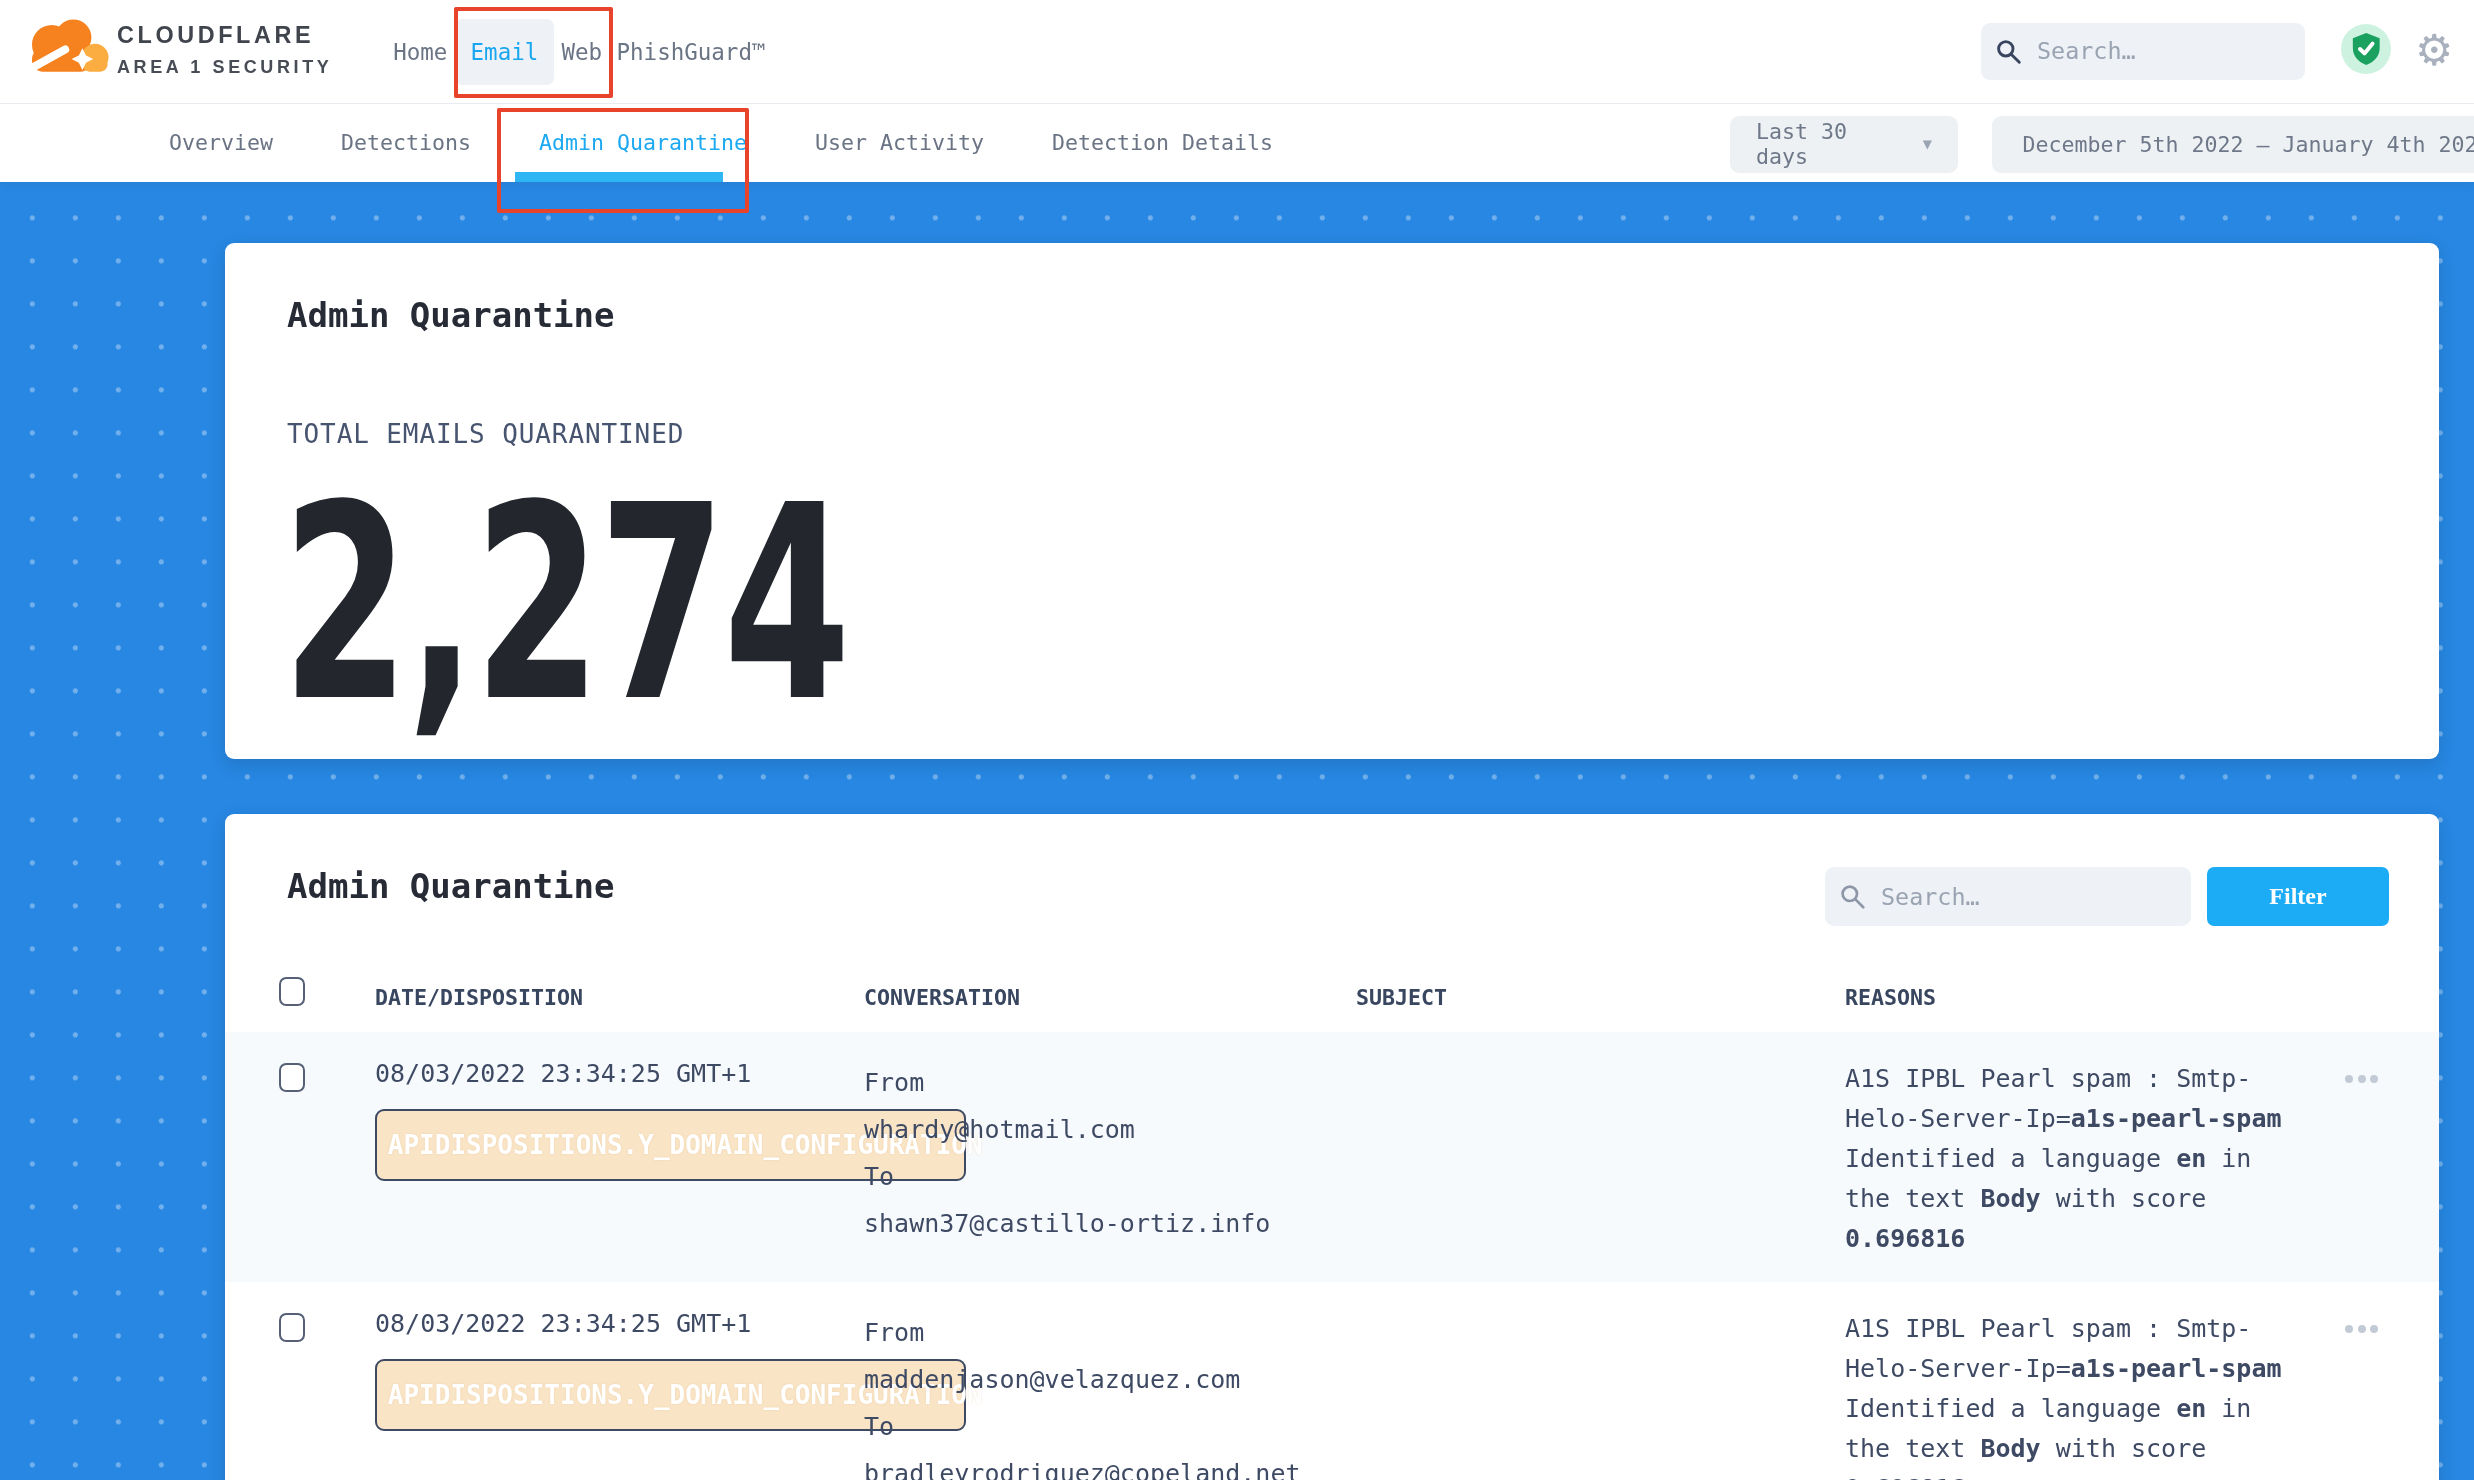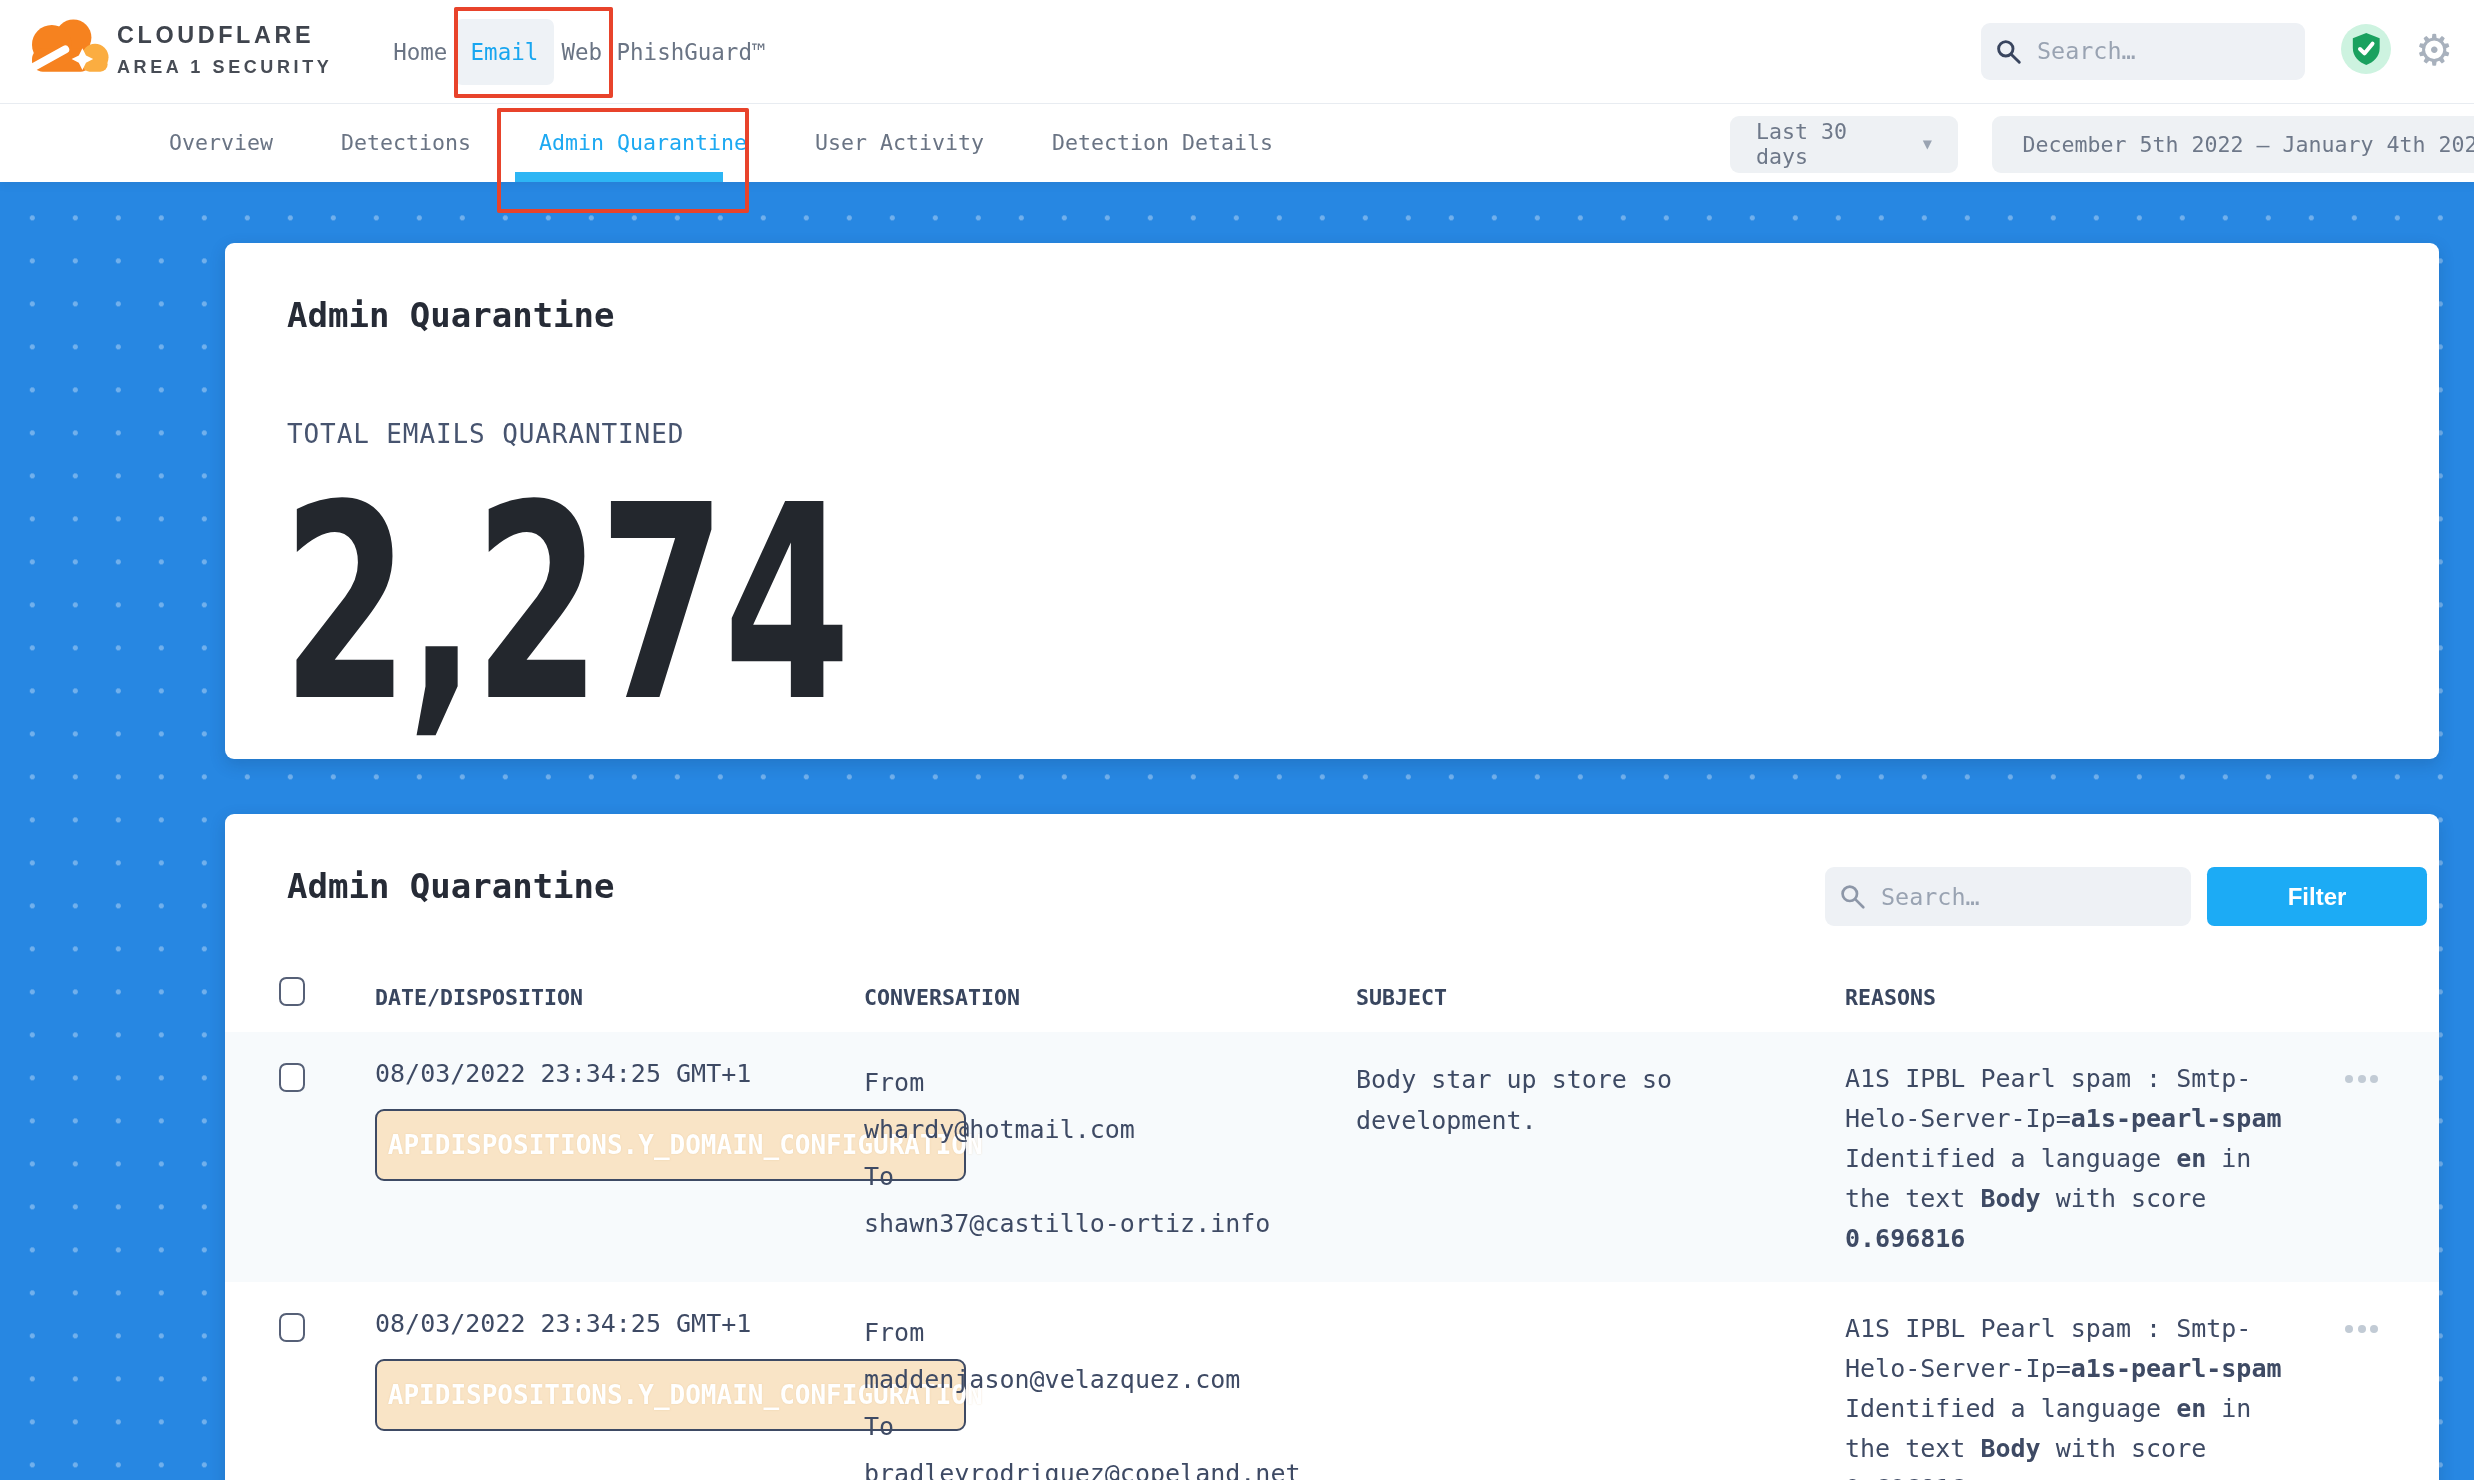--- a/index.html
+++ b/index.html
@@ -51,22 +51,22 @@
   .card2{top:632px;height:898px;}
   .card-title{position:absolute;left:62px;top:52px;font-size:34px;font-weight:bold;color:#262b36;}
 
   .total-label{position:absolute;left:62px;top:176px;font-size:26px;letter-spacing:0.9px;color:#47546f;}
   .big-number{position:absolute;left:57px;top:226px;font-family:"DejaVu Sans",sans-serif;
         font-size:269px;line-height:1;font-weight:800;color:#23272d;
         transform:scaleX(0.68);transform-origin:left top;letter-spacing:-3.6px;}
 
   
   .search-box.in-card{position:absolute;left:1600px;top:53px;width:366px;height:59px;}
-  .filter-btn{position:absolute;left:1982px;top:53px;width:220px;height:59px;background:#1cabf5;
-        border:none;border-radius:7.2px;color:#fff;font-family:Liberation Sans, sans-serif;
+  .filter-btn{position:absolute;left:1982px;top:53px;width:182px;height:59px;background:#1cabf5;
+        border:none;border-radius:7.2px;color:#fff;font-family:Liberation Serif, serif;
         font-size:24px;font-weight:bold;cursor:pointer;}
 
   
   .cb{position:absolute;width:26px;height:29px;border:2.7px solid #566077;border-radius:7.2px;
       background:#fff;box-sizing:border-box;cursor:pointer;}
   .thead-cb{left:54px;top:163px;}
   .col-label{position:absolute;top:171px;font-size:21.6px;font-weight:bold;color:#39465f;white-space:nowrap;}
   .col-date{left:150px;} .col-conv{left:639px;} .col-subj{left:1131px;} .col-reasons{left:1620px;}
 
   .trow{position:absolute;left:0;width:2214px;}
@@ -184,22 +184,20 @@
       <div class="trow r0">
         <div class="cb"></div>
         <div class="cell cell-date">08/03/2022 23:34:25 GMT+1</div>
         <div class="badge">
           <span>APIDISPOSITIONS.Y_DOMAIN_CONFIGURATION</span>
         </div>
         <div class="cell cell-conv">From
 whardy@hotmail.com
 To
 shawn37@castillo-ortiz.info</div>
-        <div class="cell cell-subj">Body star up store so
-development.</div>
         <div class="cell cell-reasons"><span>A1S IPBL Pearl spam : Smtp-
 Helo-Server-Ip=</span><span class="b">a1s-pearl-spam</span><span>
 Identified a language </span><span class="b">en</span><span> in
 the text </span><span class="b">Body</span><span> with score
 </span><span class="b">0.696816</span></div>
         <div class="dots-menu">
             <i></i>
             <i></i>
             <i></i>
           </div>

